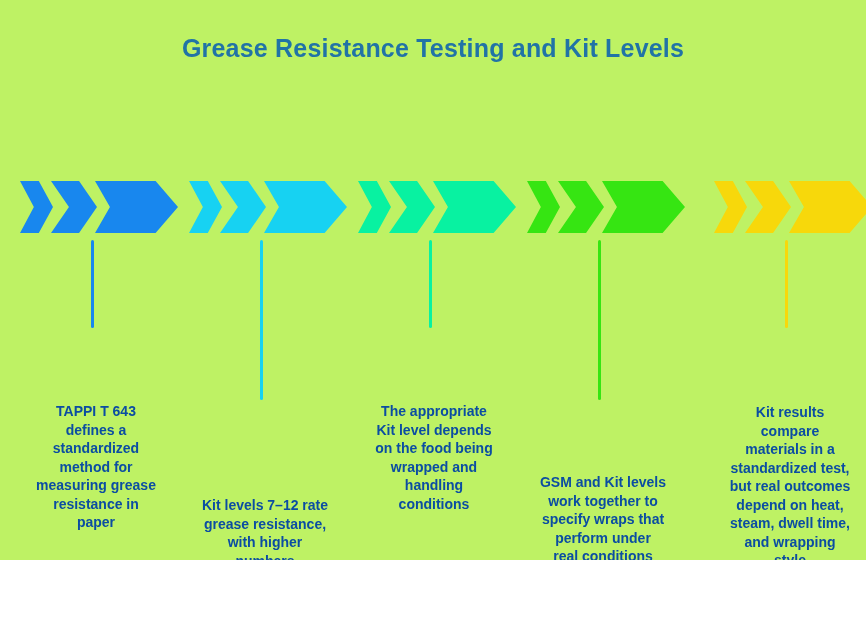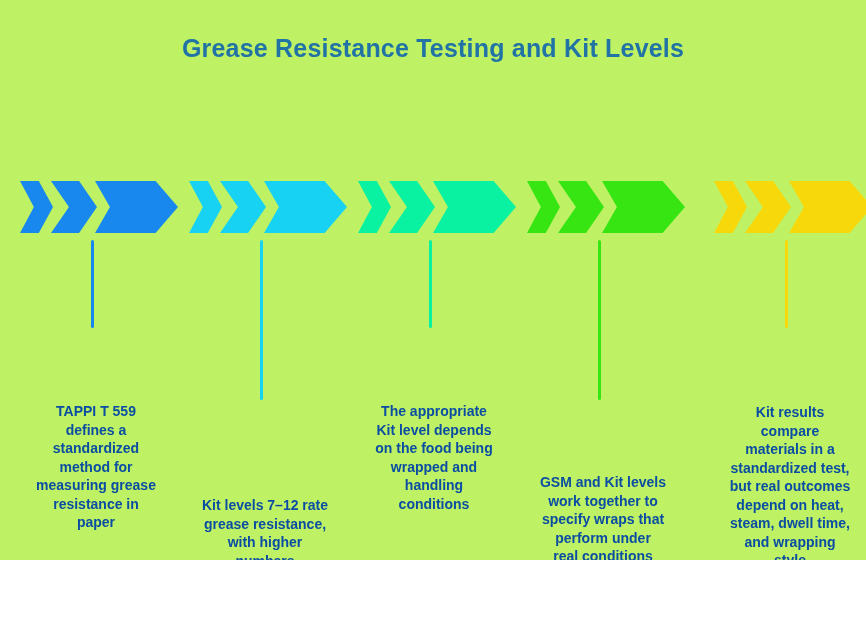--- a/index.html
+++ b/index.html
@@ -95,21 +95,21 @@
 
   <div class="page-title">Grease Resistance Testing and Kit Levels</div>
 
   <div class="group g1">
     <div class="chevrons">
       <div class="chev small" style="background: rgb(24, 135, 238);"></div>
       <div class="chev med" style="background: rgb(24, 135, 238);"></div>
       <div class="chev big" style="background: rgb(24, 135, 238);"></div>
     </div>
     <div class="connector short" style="background: rgb(24, 135, 238);"></div>
-    <div class="caption">TAPPI T 559
+    <div class="caption">TAPPI T 643
 defines a
 standardized
 method for
 measuring grease
 resistance in
 paper</div>
   </div>
 
   <div class="group g2">
     <div class="chevrons">

